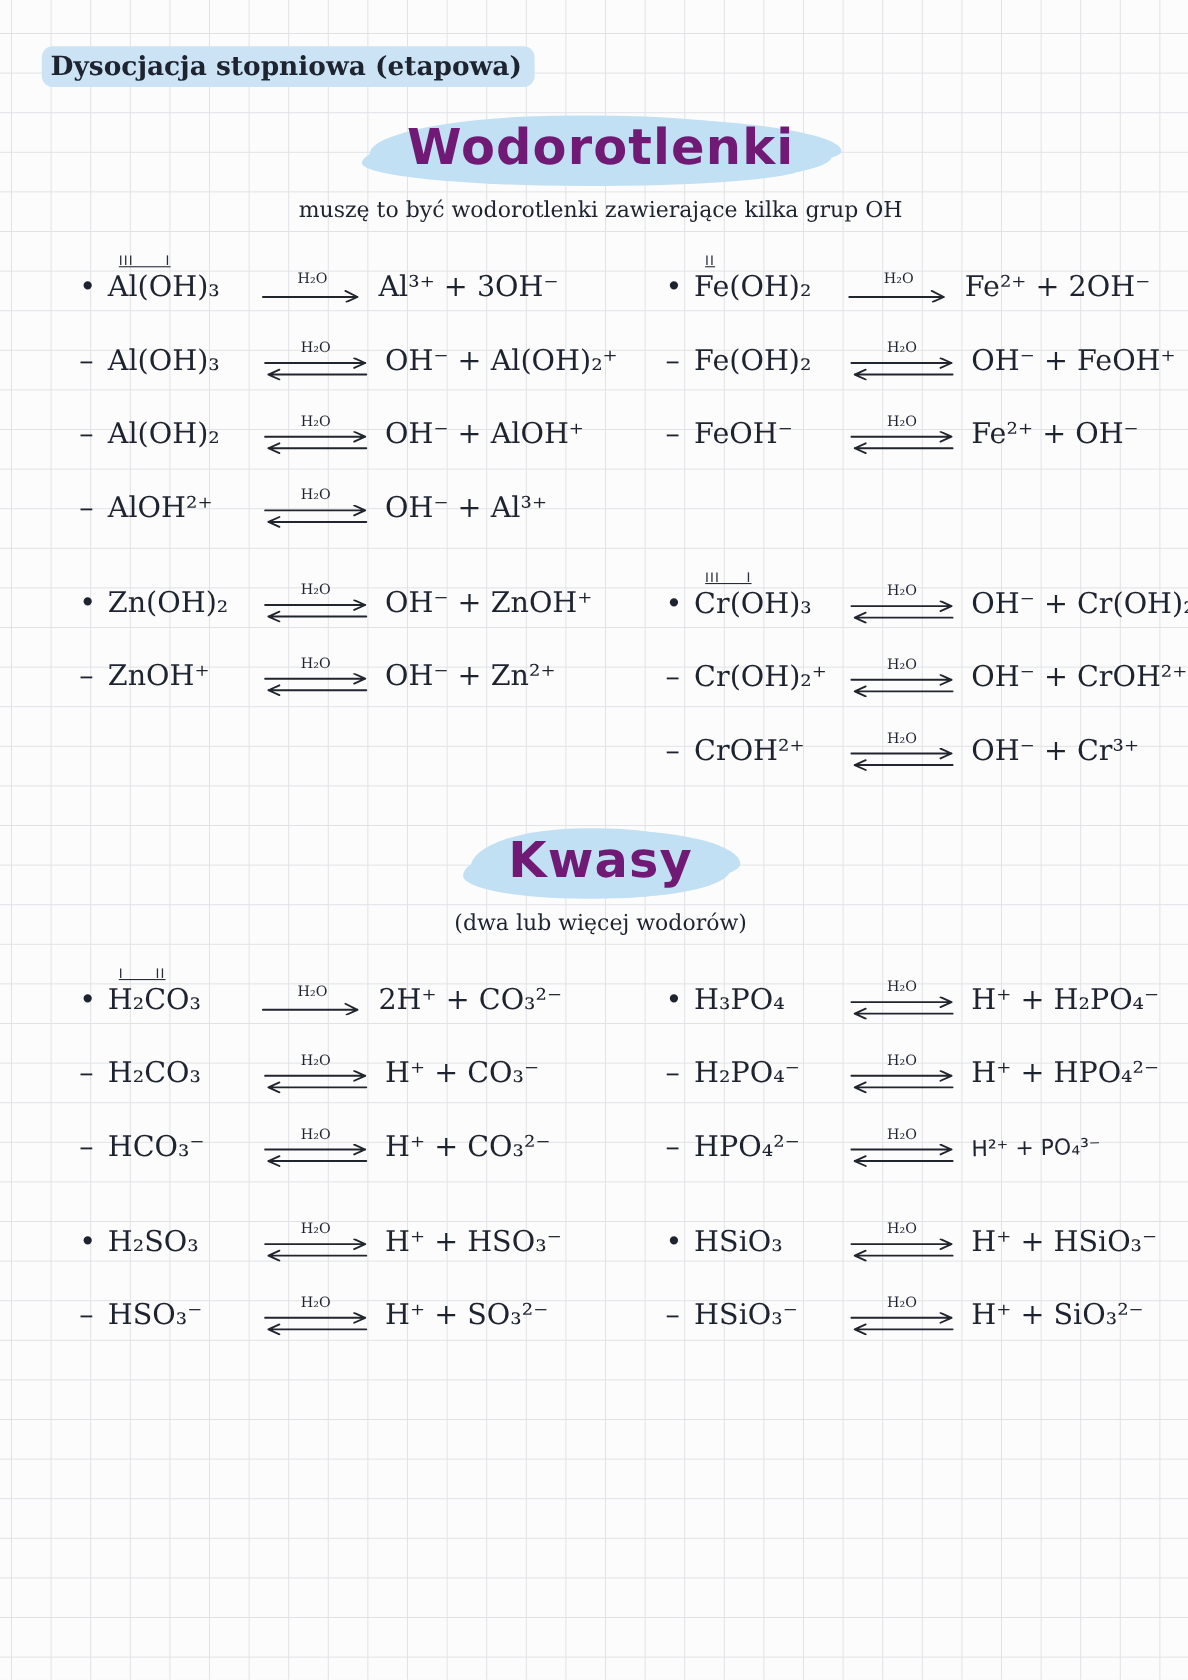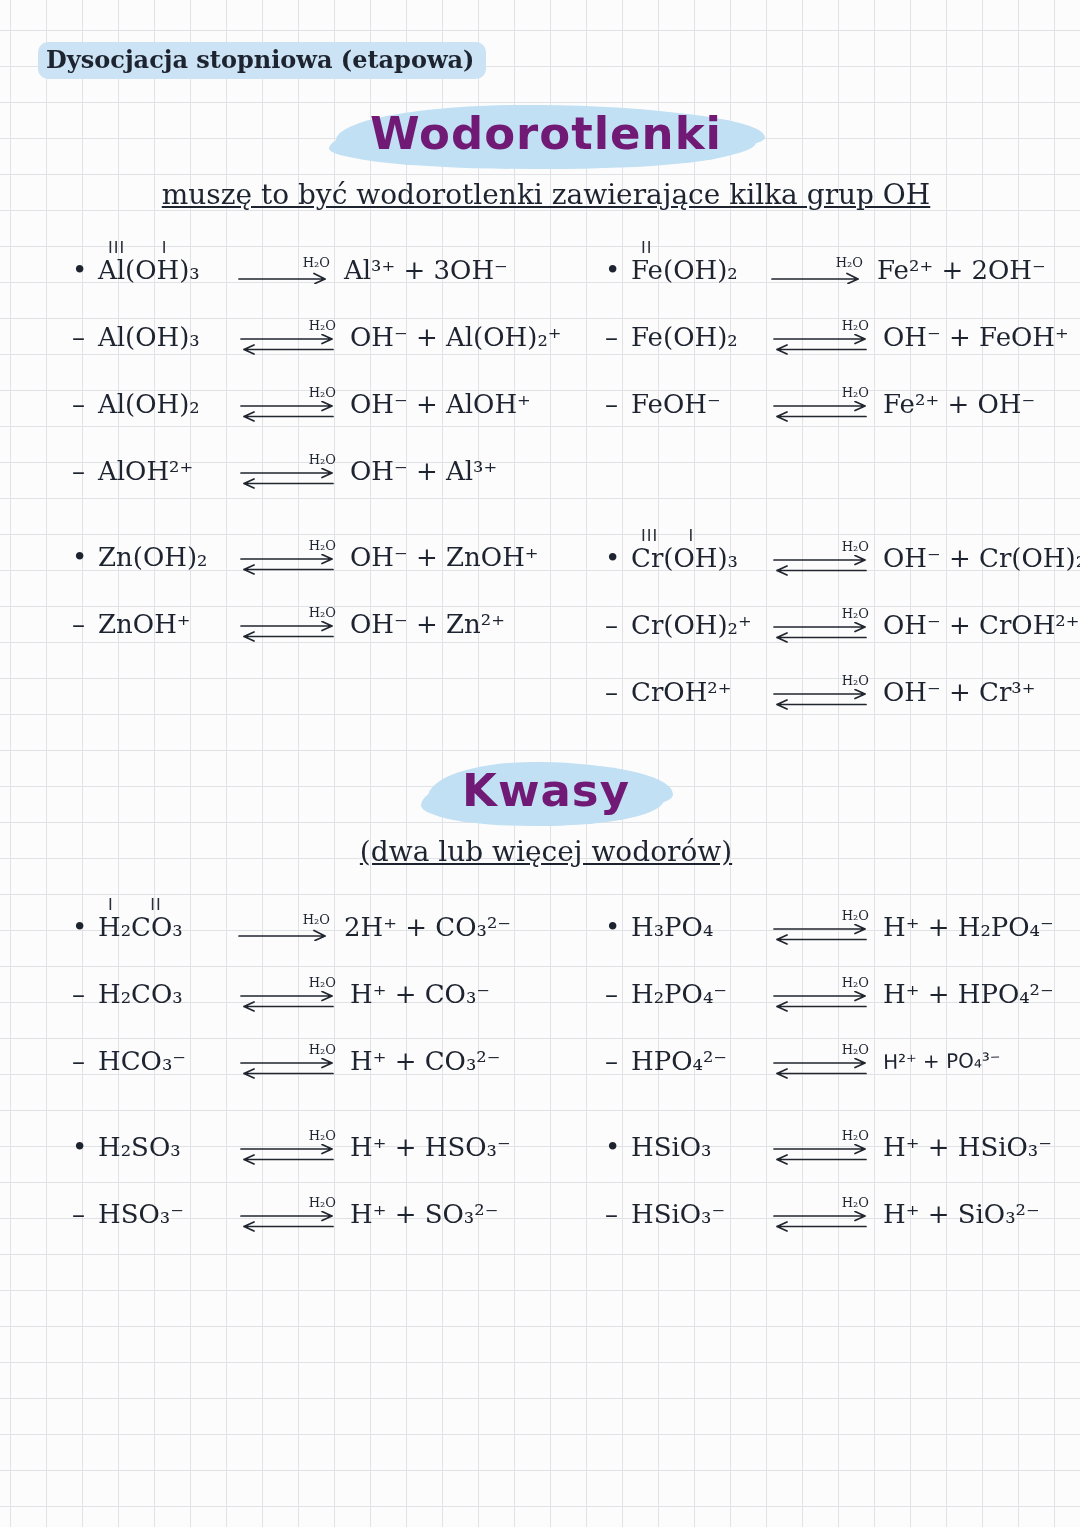--- a/index.html
+++ b/index.html
@@ -44,21 +44,21 @@
     background: #c2e0f3;
     padding: 6px 34px 12px;
     border-radius: 46% 54% 48% 52% / 58% 62% 42% 46%;
     box-shadow: -14px 8px 0 -7px #c2e0f3, 16px -5px 0 -7px #c2e0f3;
     font-family: "DejaVu Sans", "Liberation Sans", sans-serif;
     font-weight: 700;
     font-size: 45px;
     letter-spacing: 1px;
     color: #701a75;
   }
-  .section-subtitle { font-size: 28px; margin: 10px 0 0; text-decoration: underline; }
+  .section-subtitle { font-size: 20px; margin: 10px 0 0; }
 
   
   .columns { display: flex; text-align: left; margin-top: 26px; padding: 12px 0 0 34px; }
   .equation-column { width: 50%; box-sizing: border-box; }
   .equation-column:nth-child(2) { padding-left: 42px; }
   .equation-group + .equation-group { margin-top: 44px; }
   .section-wodorotlenki .equation-column:nth-child(2) .equation-group + .equation-group { margin-top: 112px; }
 
   .rxn-row {
     display: flex;
@@ -67,31 +67,32 @@
     margin-bottom: 25px;
     font-size: 26px;
     white-space: nowrap;
   }
   .bullet { width: 26px; flex: none; }
   .lhs { position: relative; min-width: 132px; padding-right: 4px; }
   .marks {
     position: absolute;
     top: -15px;
     left: 10px;
-    font-size: 16px;
+    font-size: 12px;
     line-height: 1;
     letter-spacing: 1px;
     white-space: pre;
     font-family: "DejaVu Sans", "Liberation Sans", sans-serif;
     color: #272d38;
+    text-decoration: underline;
   }
   .rxn-arrow {
     display: inline-flex;
     flex-direction: column;
-    align-items: flex-end;
+    align-items: center;
     margin: 0 14px 0 4px;
     flex: none;
   }
   .h2o-label { font-size: 13px; line-height: 1; margin-bottom: 2px; }
   .rxn-arrow svg { display: block; }
   .rhs { white-space: nowrap; }
   .rhs.hand {
     font-family: "DejaVu Sans", "Liberation Sans", sans-serif;
     font-size: 20px;
     transform: rotate(-1deg);

